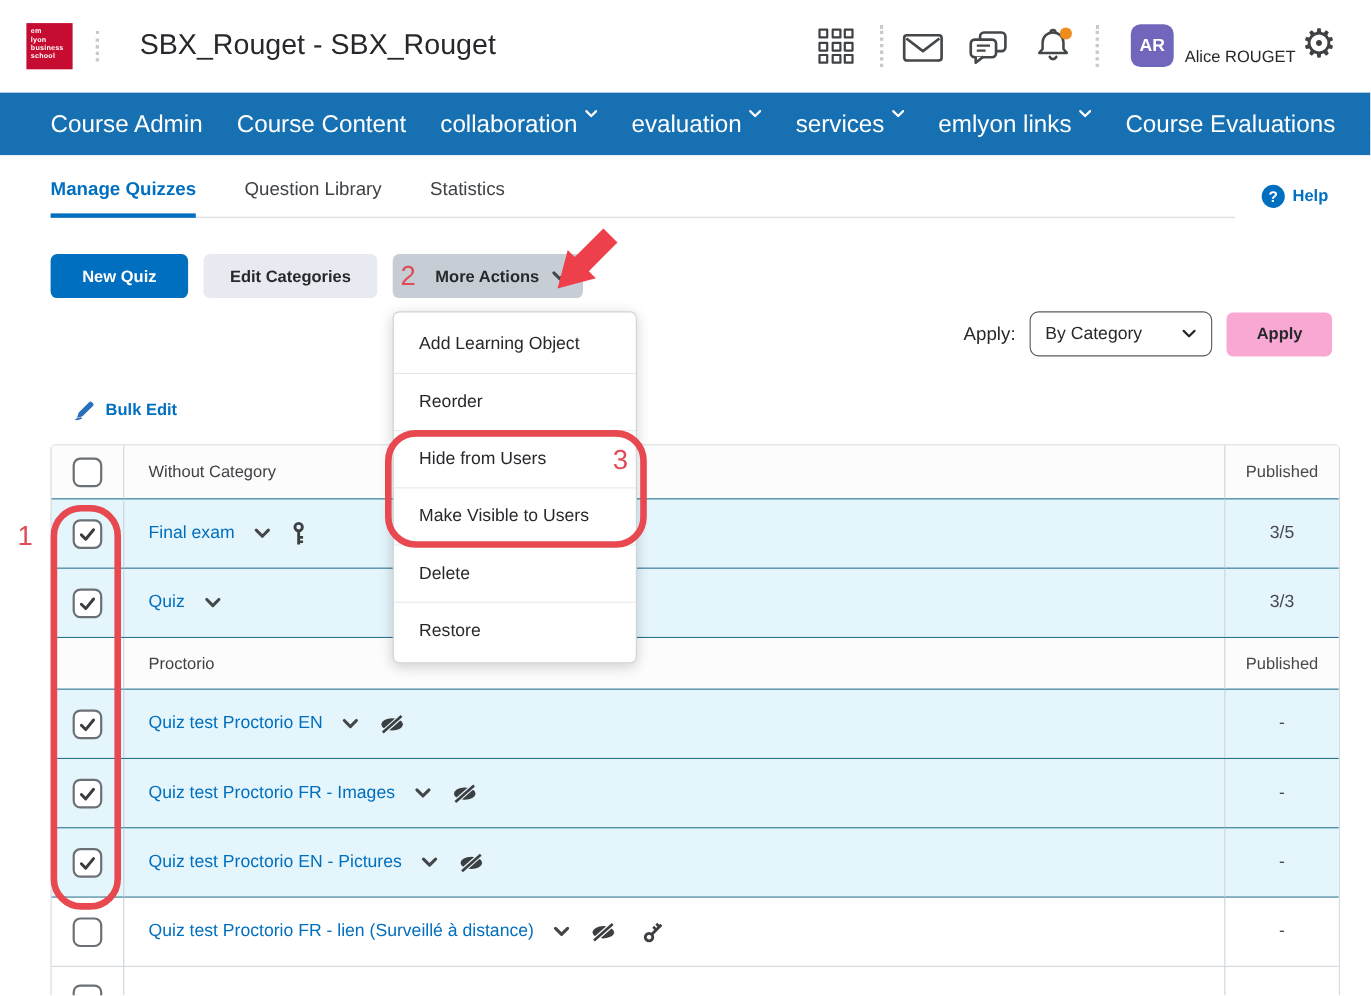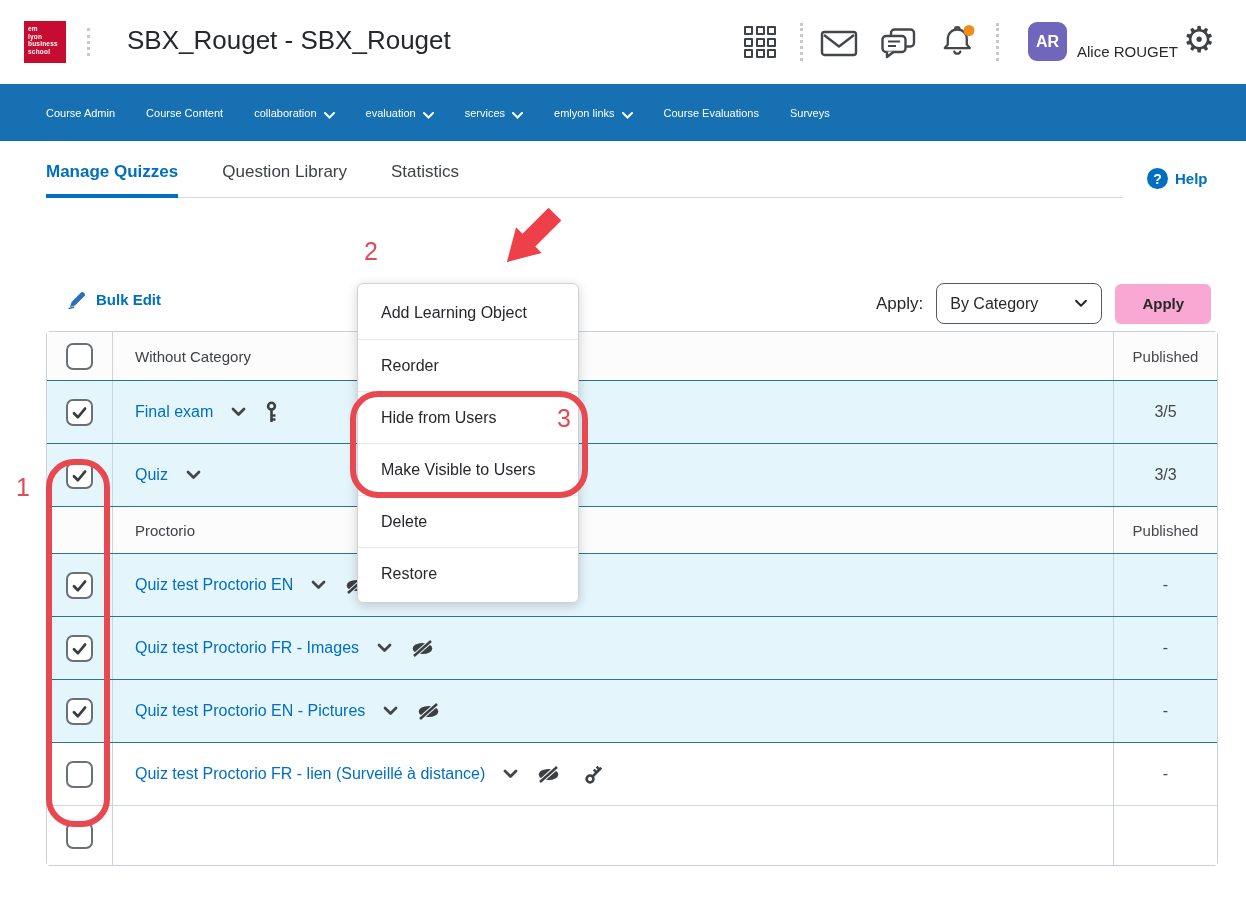--- a/index.html
+++ b/index.html
@@ -21,21 +21,21 @@
   .hicon{ position:absolute; }
   .avatar{ position:absolute; left:1028px; top:22px; width:39px; height:39px; background:#7066bb;
            border-radius:9px; color:#fff; font-size:16px; font-weight:700;
            display:flex; align-items:center; justify-content:center; }
   .username{ position:absolute; left:1077px; top:43px; font-size:15px; color:#26282b; }
   .gear{ position:absolute; left:1183px; top:20px; font-size:36px; color:#3f4245; line-height:40px; }
 
   
   .navbar{ height:57px; background:#1670b2; display:flex; align-items:center; gap:31px;
            padding-left:46px; }
-  .nav-item{ color:#fff; font-size:11px; display:flex; align-items:flex-end; gap:7px; white-space:nowrap; cursor:pointer; }
+  .nav-item{ color:#fff; font-size:22px; display:flex; align-items:flex-start; gap:7px; white-space:nowrap; cursor:pointer; }
 
   
   .tabsrow{ margin-left:46px; width:1077px; border-bottom:1px solid #d6dadd; padding-top:21px; height:57px; }
   .tabs{ display:flex; gap:44px; }
   .tab{ font-size:17px; color:#3f4245; padding-bottom:12px; cursor:pointer; }
   .tab.active{ color:#006fbf; font-weight:700; border-bottom:4px solid #006fbf; }
   .help{ position:absolute; left:1147px; top:168px; display:flex; align-items:center; gap:7px; cursor:pointer; }
   .help-circle{ width:21px; height:21px; border-radius:50%; background:#006fbf; color:#fff;
                 font-size:14px; font-weight:700; display:flex; align-items:center; justify-content:center; }
   .help-label{ color:#006fbf; font-size:15px; font-weight:700; }
@@ -204,20 +204,30 @@
       <span class="tab active">Manage Quizzes</span>
       <span class="tab">Question Library</span>
       <span class="tab">Statistics</span>
     </div>
   </div>
   <div class="help">
     <span class="help-circle">?</span>
     <span class="help-label">Help</span>
   </div>
 
+  <div class="toolbar">
+    <button class="btn btn-primary">New Quiz</button>
+    <button class="btn btn-light">Edit Categories</button>
+    <button class="btn btn-gray">
+      <span>More Actions</span>
+      <svg width="16" height="10" viewBox="0 0 15 10">
+          <path d="M2 2 l5.5 5.5 L13 2" fill="none" stroke="#44474a" stroke-width="2.8" stroke-linecap="round" stroke-linejoin="round"></path>
+        </svg>
+    </button>
+  </div>
 
   <div class="view-controls">
     <span class="view-label">Apply:</span>
     <div class="select">
       <span>By Category</span>
       <svg width="14" height="9" viewBox="0 0 15 10">
           <path d="M2 2 l5.5 5.5 L13 2" fill="none" stroke="#26282b" stroke-width="2.2" stroke-linecap="round" stroke-linejoin="round"></path>
         </svg>
     </div>
     <button class="btn btn-apply">Apply</button>

